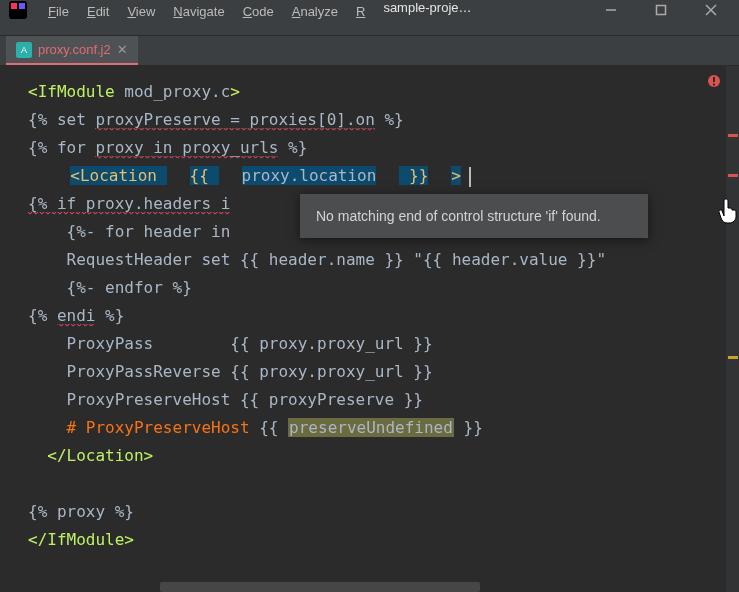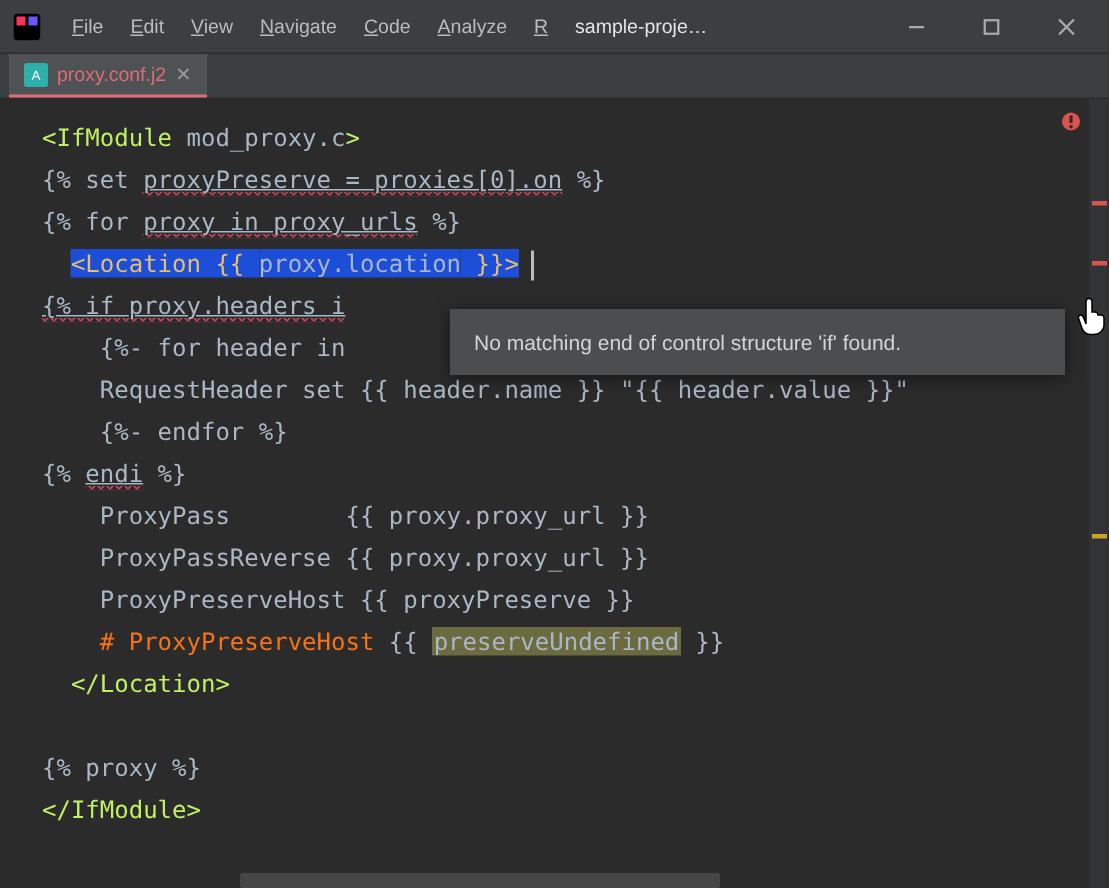--- a/index.html
+++ b/index.html
@@ -8,21 +8,21 @@
     background: #3c3f41;
     font-family: "Segoe UI", sans-serif;
     font-size: 13px;
     color: #bbbbbb;
     overflow: hidden;
     position: relative;
   }
   .titlebar {
     height: 36px;
     display: flex;
-    align-items: center;
+    align-items: flex-start;
     padding: 0 8px;
     background: #3c3f41;
     border-bottom: 1px solid #2b2b2b;
   }
   .app-icon {
     width: 20px; height: 20px;
     margin-right: 12px;
     display: flex; align-items: center; justify-content: center;
   }
   .menu-bar { display: flex; gap: 2px; }
@@ -90,45 +90,44 @@
   .gutter-right {
     width: 14px;
     background: #313335;
     position: relative;
     border-left: 1px solid #2b2b2b;
   }
   .err-stripe {
     position: absolute; right: 1px; width: 10px; height: 3px;
   }
   .tag { color: #bef264; }
-  .tag-hl { color: #e8bf6a; background: #1d4ed8; }
+  .tag-hl { color: #e8bf6a; background: #0c4a6e; margin-left: 23px; }
   .jinja { color: #a9b7c6; }
   .var { color: #a9b7c6; }
   .var-hl { background: #6b6b3f; padding: 0 1px; text-align: right; }
   .cmt { color: #f97316; }
   .wave-red {
     background-image: linear-gradient(45deg, transparent 65%, #ff5370 80%, transparent 90%),
                       linear-gradient(-45deg, transparent 65%, #ff5370 80%, transparent 90%);
     background-size: 6px 3px;
     background-repeat: repeat-x;
     background-position: bottom;
     padding-bottom: 2px;
-    text-decoration: underline;
   }
   .cursor {
     display: inline-block;
     width: 2px; height: 20px;
     background: #bbb;
     vertical-align: middle;
     margin-left: 8px;
   }
   .tooltip {
     position: absolute;
-    left: 300px; top: 140px;
-    width: 410px;
+    left: 300px; top: 128px;
+    width: 348px;
     background: #4b4d4f;
     color: #d4d4d4;
     padding: 14px 16px;
     font-size: 14px;
     box-shadow: 0 2px 10px rgba(0,0,0,0.5);
     z-index: 10;
   }
   .error-icon {
     position: absolute;
     top: 8px; right: 18px;

